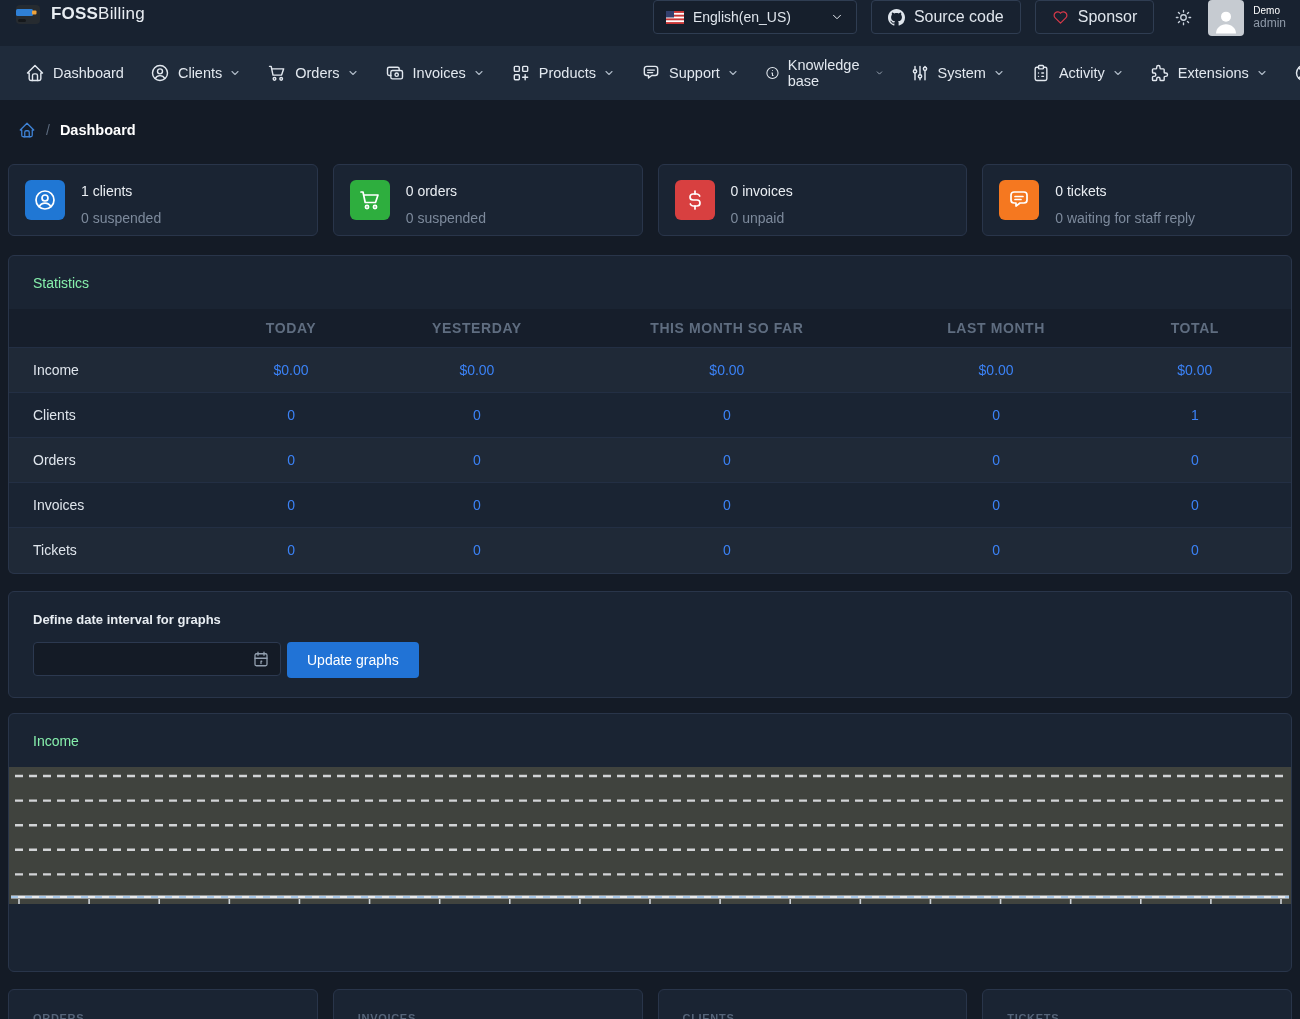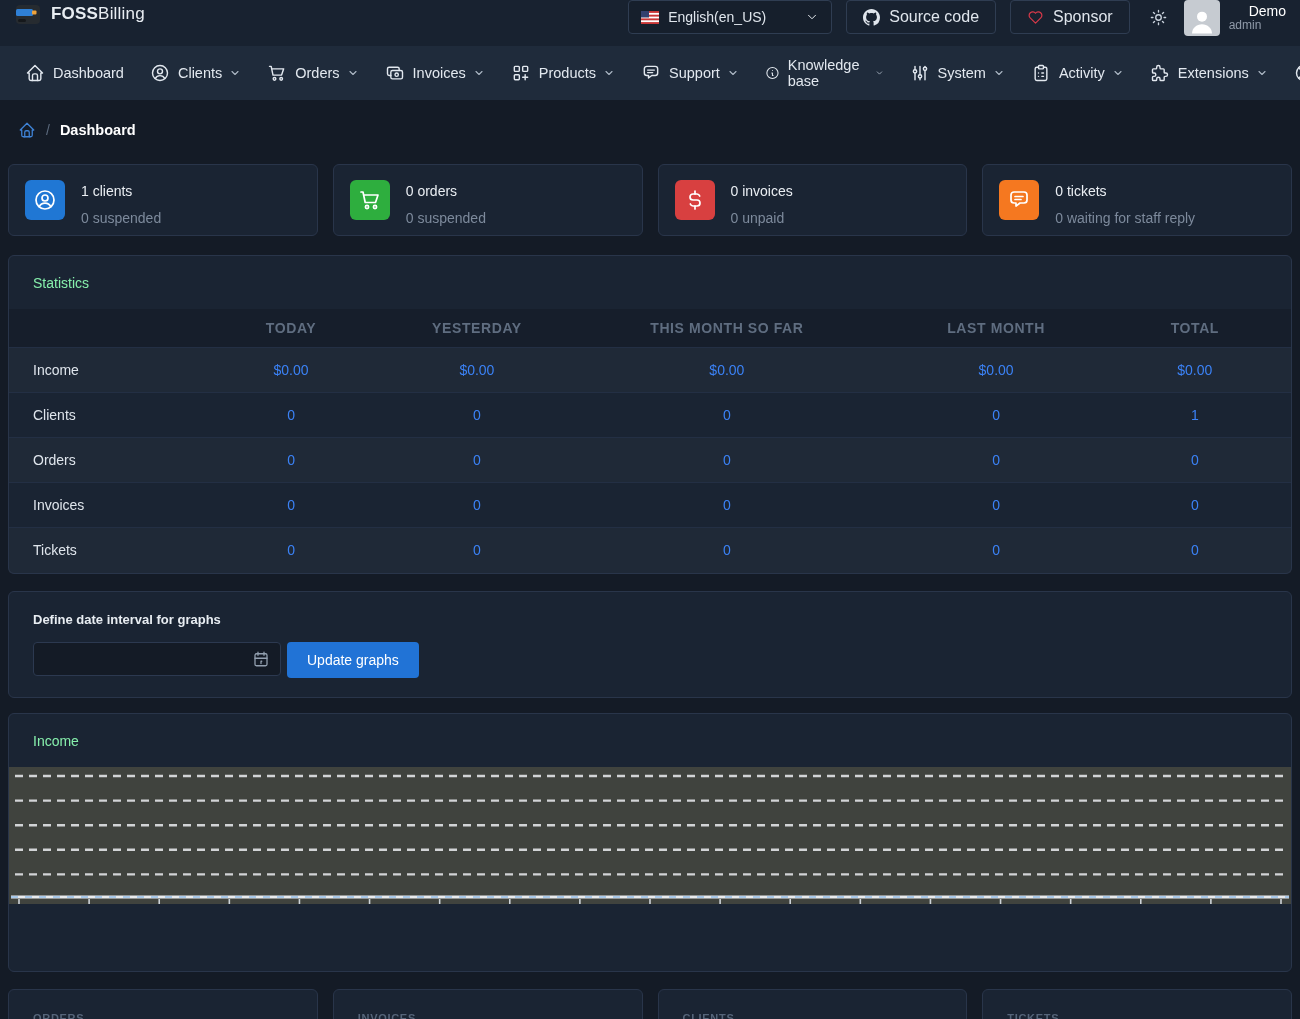--- a/index.html
+++ b/index.html
@@ -20,21 +20,21 @@
   .topbar-spacer { flex:1; }
   .lang-select { width:204px; height:34px; background:#161f2c; border:1px solid #2f3d52; border-radius:4px;
     display:flex; align-items:center; gap:9px; padding:0 12px; cursor:pointer; margin-right:14px; }
   .lang-select .lbl { flex:1; color:#dfe5ec; }
   .tb-btn { height:34px; border:1px solid #2f3d52; border-radius:4px; background:transparent; color:#dfe5ec;
     display:flex; align-items:center; gap:9px; padding:0 16px; font-size:16px; cursor:pointer; margin-right:14px; font-family:inherit; }
   .theme-toggle { width:30px; height:34px; display:flex; align-items:center; justify-content:center; color:#c9d2dc; cursor:pointer; margin-right:10px; }
   .user { display:flex; align-items:center; gap:9px; cursor:pointer; }
   .avatar { width:36px; height:36px; border-radius:4px; background:#c6cbd1; overflow:hidden; display:flex; align-items:flex-end; justify-content:center; }
   .user-meta { line-height:1.15; }
-  .user-name { color:#fff; font-size:14px;margin-left:20px; }
+  .user-name { color:#fff; font-size:10px; }
   .user-role { color:#8f9aa8; font-size:12px; }
 
   
   .navbar { height:54px; background:#1f2b3b; display:flex; align-items:center; padding:0 12px; }
   .nav-item { display:flex; align-items:center; gap:8px; color:#e2e8ef; padding:0 13px; height:100%; cursor:pointer; text-decoration:none; font-size:14.5px; }
   .nav-item svg.nico { width:20px; height:20px; }
   .nav-item svg.chev { width:12px; height:12px; stroke-width:2.2; color:#aeb9c6; margin-left:-1px; }
 
   
   .content { padding:0 8px; }

